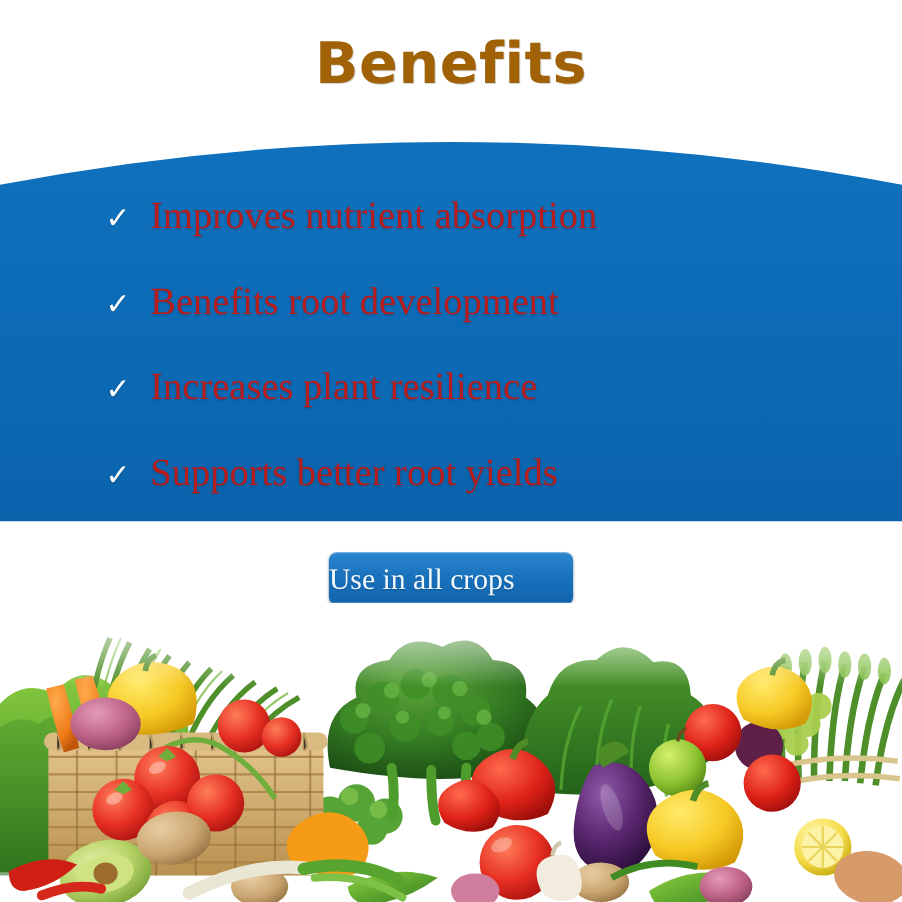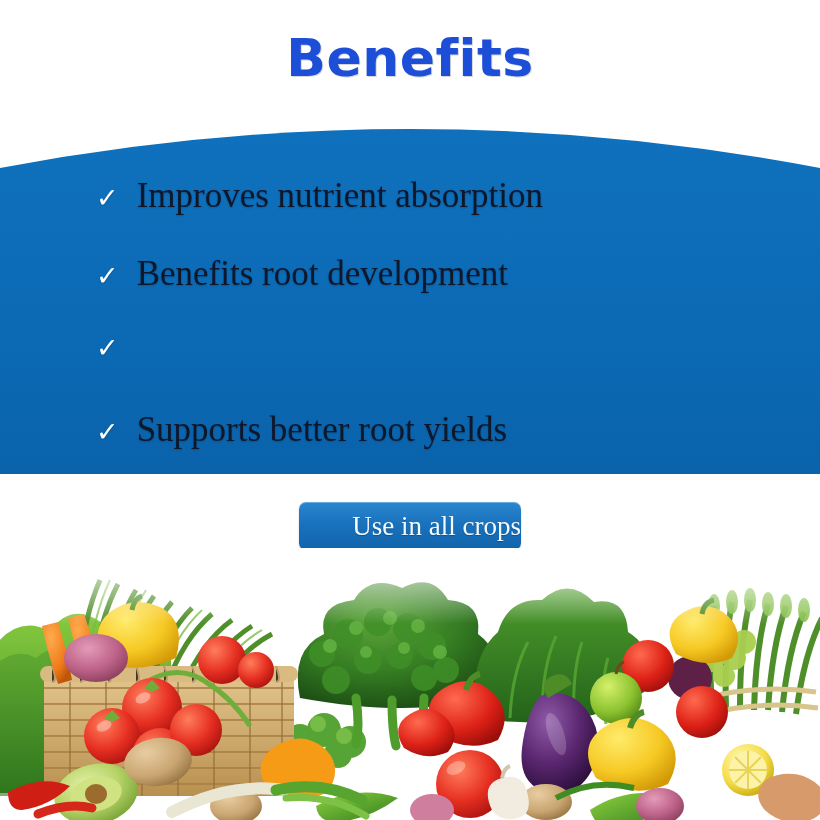--- a/index.html
+++ b/index.html
@@ -22,21 +22,21 @@
   .title {
     position: absolute;
     top: 28px;
     left: 0;
     width: 820px;
     text-align: center;
     font-family: "DejaVu Sans", sans-serif;
     font-weight: bold;
     font-size: 52px;
     letter-spacing: 0.5px;
-    color: #1d4ed8;
+    color: #a16207;
     text-shadow: 1px 1px 0 rgba(120,120,120,0.30);
   }
 
   
   .panel-wrap {
     position: absolute;
     top: 108px;
     left: 0;
     width: 820px;
     height: 366px;
@@ -75,35 +75,35 @@
     font-size: 27px;
     font-weight: bold;
     line-height: 1;
     color: #ffffff;
     text-shadow: 0 1px 2px rgba(0,0,0,0.18);
   }
   .benefit-text {
     font-family: "Liberation Serif", "DejaVu Serif", serif;
     font-size: 35px;
     line-height: 1;
-    color: #0f172a;
+    color: #b91c1c;
     text-shadow: 0 1px 2px rgba(0,0,0,0.20);
   }
 
   
   .badge {
     position: absolute;
     top: 502px;
     left: 299px;
     width: 222px;
     height: 48px;
     box-sizing: border-box;
     display: flex;
     align-items: center;
-    justify-content: flex-end;
+    justify-content: flex-start;
     border-radius: 7px;
     background: linear-gradient(to bottom, #2a86cf 0%, #1a72bd 45%, #0f63ab 100%);
     box-shadow: inset 0 1px 0 rgba(255,255,255,0.30),
                 0 1px 2px rgba(0,0,0,0.22);
   }
   .badge-text {
     font-family: "Liberation Serif", "DejaVu Serif", serif;
     font-size: 27px;
     line-height: 1;
     color: #f4fbff;
@@ -145,20 +145,21 @@
       <li class="benefit-item i0">
         <span class="check-icon">✓</span>
         <span class="benefit-text">Improves nutrient absorption</span>
       </li>
       <li class="benefit-item i1">
         <span class="check-icon">✓</span>
         <span class="benefit-text">Benefits root development</span>
       </li>
       <li class="benefit-item i2">
         <span class="check-icon">✓</span>
+        <span class="benefit-text">Increases plant resilience</span>
       </li>
       <li class="benefit-item i3">
         <span class="check-icon">✓</span>
         <span class="benefit-text">Supports better root yields</span>
       </li>
     </ul>
   </div>
 
   <div class="badge">
     <span class="badge-text">Use in all crops</span>

